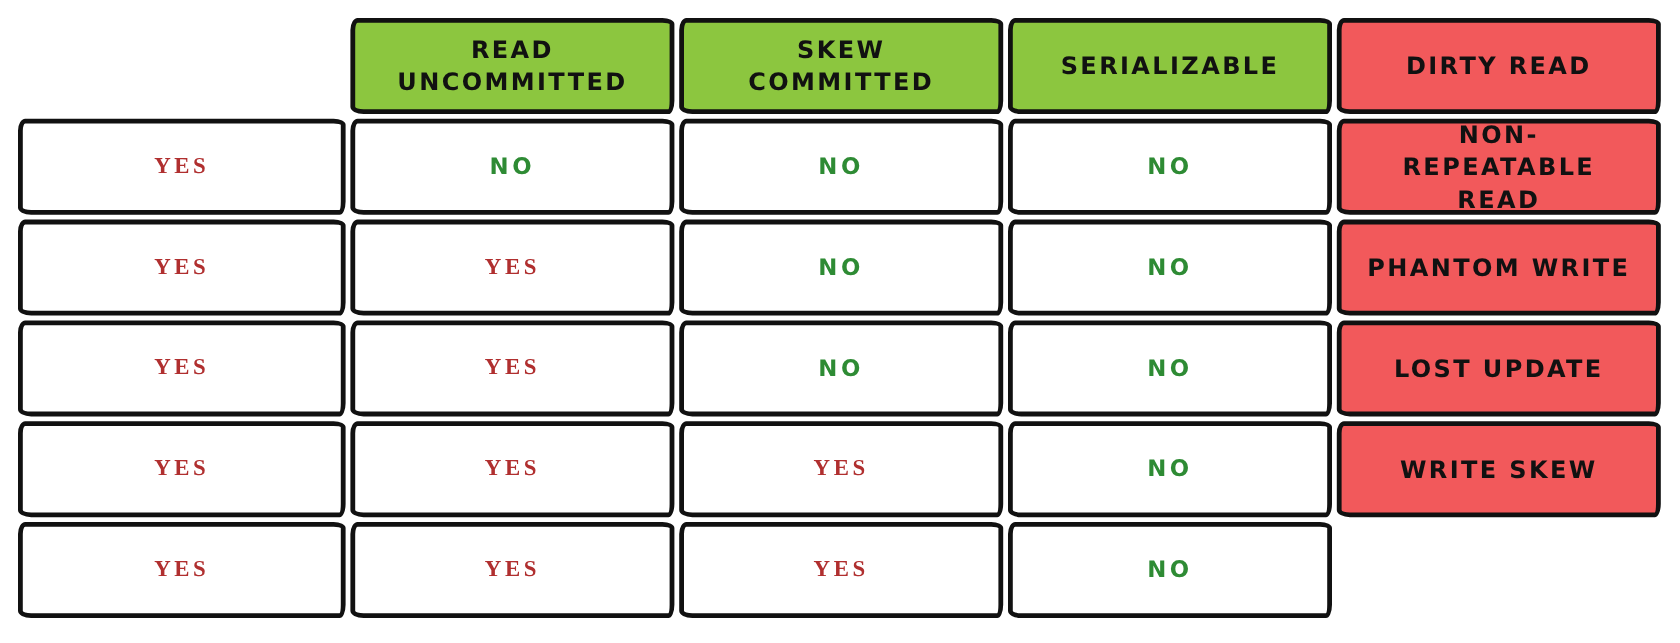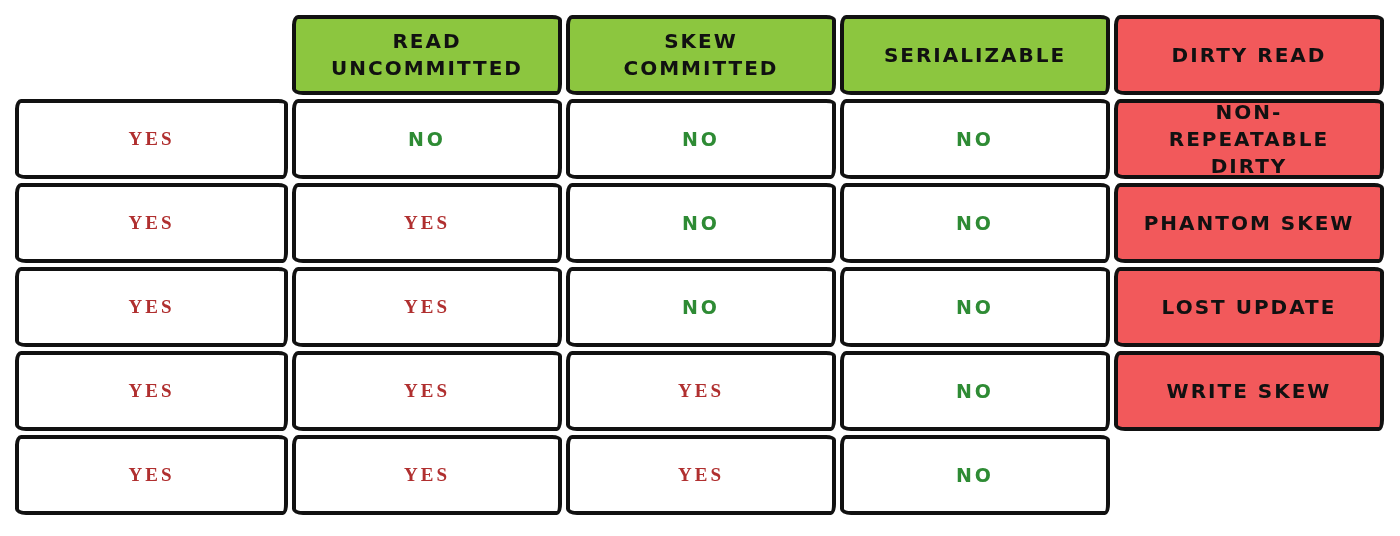--- a/index.html
+++ b/index.html
@@ -91,37 +91,37 @@
         <span class="no">NO</span>
       </div>
     <div class="cell cell--value">
         <span class="no">NO</span>
       </div>
     <div class="cell cell--value">
         <span class="no">NO</span>
       </div>
 
     <div class="cell cell--row-header">
-        <span>NON-REPEATABLE DIRTY</span>
+        <span>NON-REPEATABLE READ</span>
       </div>
     <div class="cell cell--value">
         <span class="yes">YES</span>
       </div>
     <div class="cell cell--value">
         <span class="yes">YES</span>
       </div>
     <div class="cell cell--value">
         <span class="no">NO</span>
       </div>
     <div class="cell cell--value">
         <span class="no">NO</span>
       </div>
 
     <div class="cell cell--row-header">
-        <span>PHANTOM SKEW</span>
+        <span>PHANTOM WRITE</span>
       </div>
     <div class="cell cell--value">
         <span class="yes">YES</span>
       </div>
     <div class="cell cell--value">
         <span class="yes">YES</span>
       </div>
     <div class="cell cell--value">
         <span class="no">NO</span>
       </div>

